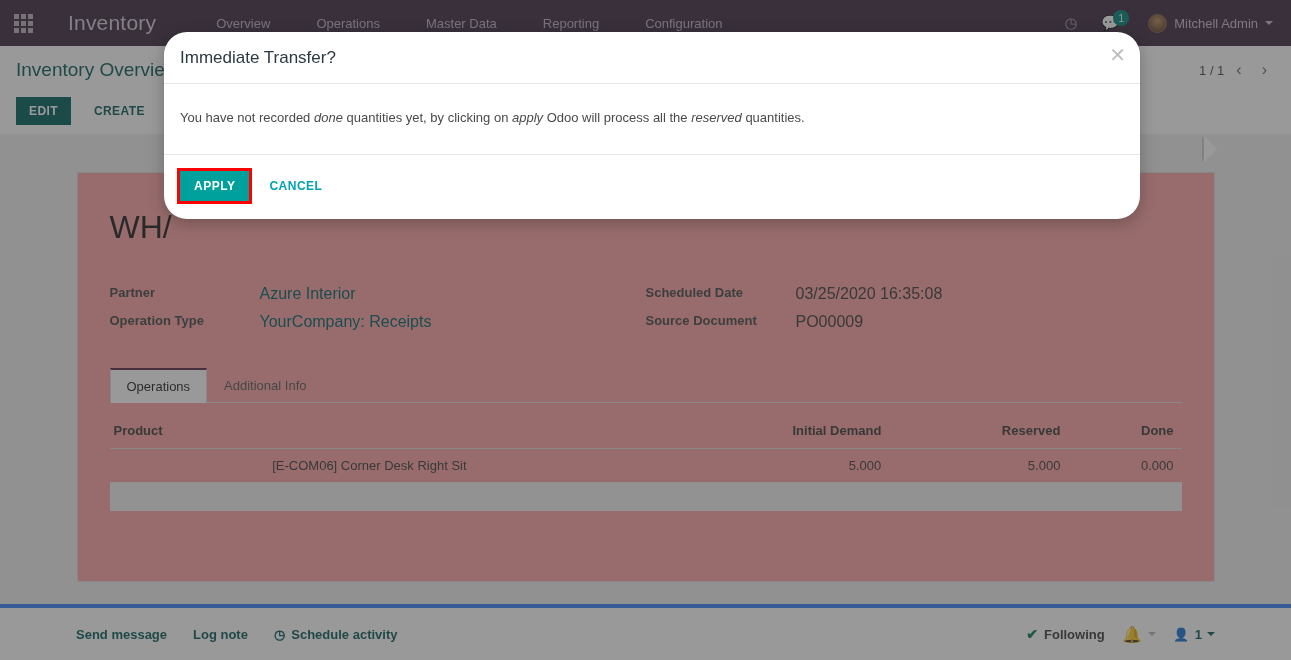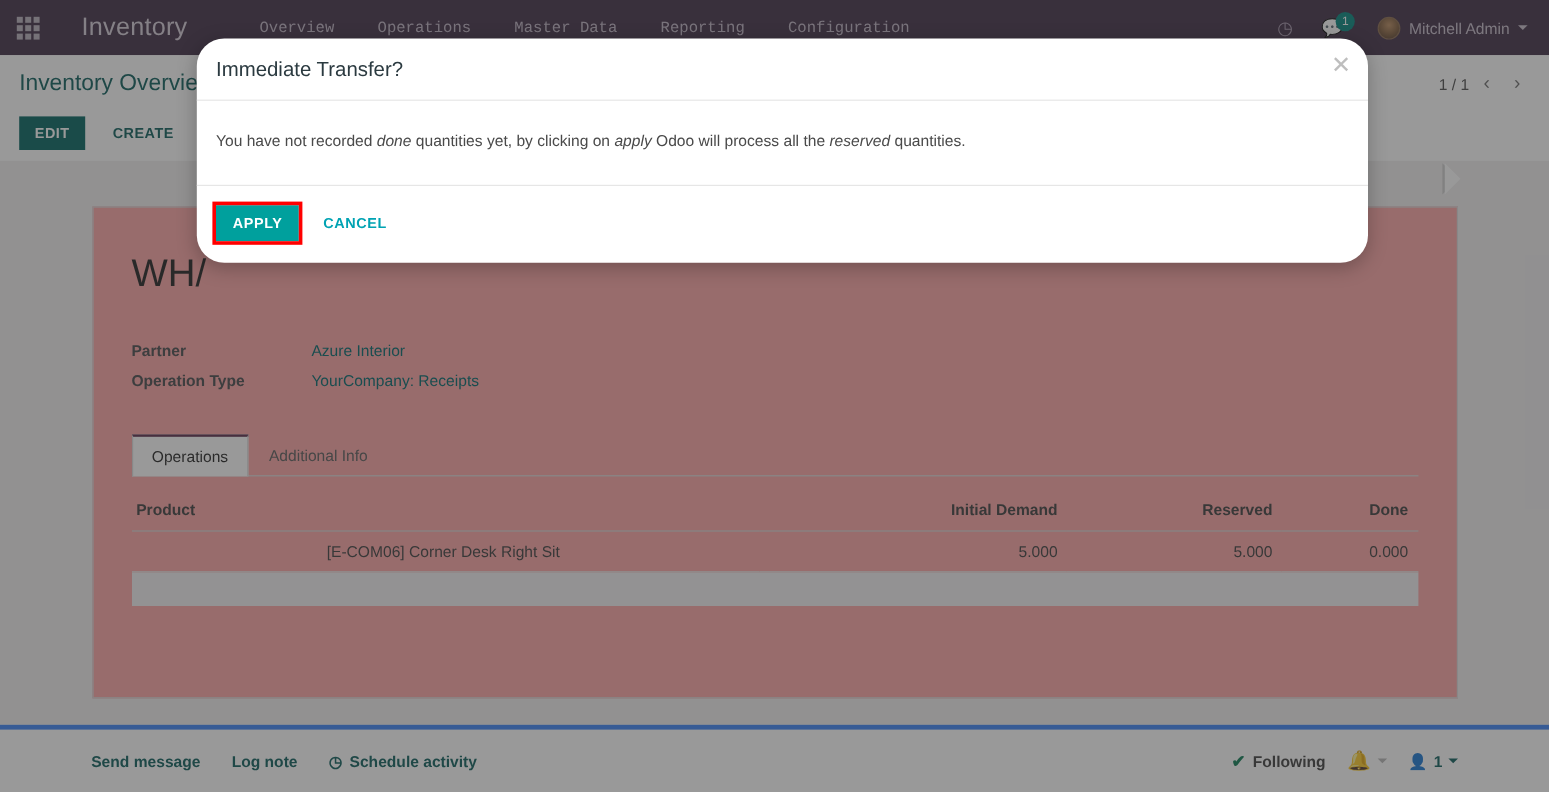--- a/index.html
+++ b/index.html
@@ -30,21 +30,21 @@
   }
   .apps-grid .grid {
     display: grid; grid-template-columns: repeat(3, 5px);
     grid-template-rows: repeat(3, 5px); gap: 2px;
   }
   .apps-grid .grid i { display: block; width: 5px; height: 5px; background: #b9b0bd; }
   .brand {
     color: #d5cdd8; font-size: 21px; margin-left: 22px; font-weight: 400;
     letter-spacing: .2px;
   }
-  .menu-items { display: flex; margin-left: 48px; gap: 12px; font-family: Liberation Mono, monospace; }
+  .menu-items { display: flex; margin-left: 48px; gap: 22px; }
   .menu-items a {
     color: #bfb4c4; font-size: 13px; text-decoration: none;
     padding: 6px 12px; white-space: nowrap;
   }
   .nav-right {
     margin-left: auto; display: flex; align-items: center; gap: 4px;
     padding-right: 14px; height: 100%;
   }
   .nav-icon {
     color: #a798ad; font-size: 15px; padding: 0 10px; position: relative;
@@ -141,21 +141,21 @@
   }
   .form-grid {
     display: grid; grid-template-columns: 1fr 1fr;
     column-gap: 0px; row-gap: 0px; margin-bottom: 32px;
   }
   .fld { display: flex; align-items: flex-start; padding: 5px 0; }
   .fld .lbl {
     width: 150px; flex: none; font-size: 13px;
     font-weight: 700; color: #46484a;
   }
-  .fld .val { font-size: 13px; color: #3d3d3d; }
+  .fld .val { font-size: 16px; color: #3d3d3d; }
   .fld .val.link { color: #01666b; cursor: pointer; }
 
   
   .nb-tabs { display: flex; border-bottom: 1px solid #dcdcdc; }
   .nb-tab {
     font-size: 13px; color: #5a5a5a; padding: 9px 16px;
     border: 1px solid transparent; border-bottom: none;
     margin-bottom: -1px; cursor: pointer;
   }
   .nb-tab.active {
@@ -317,20 +317,30 @@
 
         <div class="form-grid">
           <div>
             <div class="fld">
               <span class="lbl">Partner</span>
               <span class="val link">Azure Interior</span>
             </div>
             <div class="fld">
               <span class="lbl">Operation Type</span>
               <span class="val link">YourCompany: Receipts</span>
+            </div>
+          </div>
+          <div>
+            <div class="fld">
+              <span class="lbl">Scheduled Date</span>
+              <span class="val">03/25/2020 16:35:08</span>
+            </div>
+            <div class="fld">
+              <span class="lbl">Source Document</span>
+              <span class="val">PO00009</span>
             </div>
           </div>
         </div>
 
         <div class="nb-tabs">
           <div class="nb-tab active">Operations</div>
           <div class="nb-tab">Additional Info</div>
         </div>
 
         <table class="o-list">

